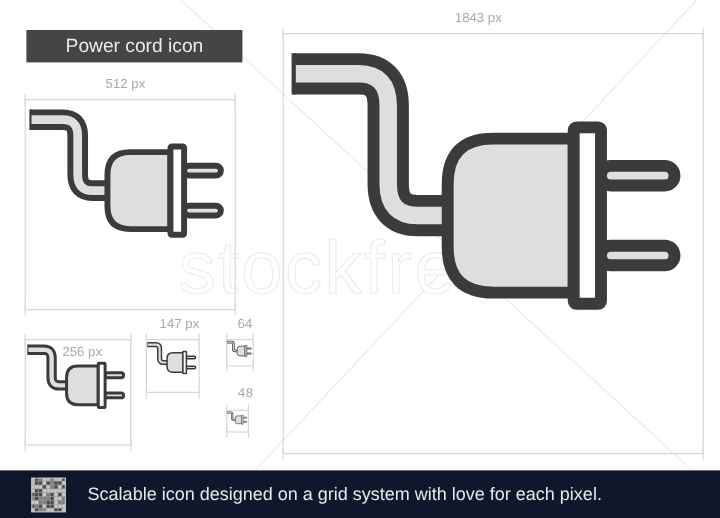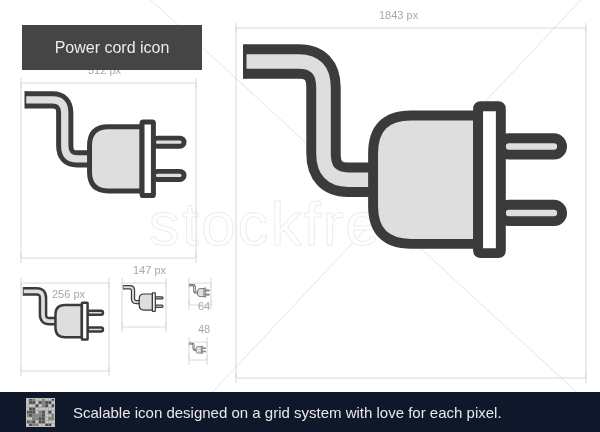--- a/index.html
+++ b/index.html
@@ -22,21 +22,21 @@
     color:#ffffff;
     -webkit-text-stroke:1px #ededed;
     font-family:"Liberation Sans", sans-serif;
     pointer-events:none;
     user-select:none;
   }
 
   
   .title-chip{
     position:absolute;left:22px;top:25px;
-    width:180px;height:45px;
+    width:180px;height:27px;
     background:#454545;
     display:flex;align-items:center;justify-content:center;
   }
   .title-chip span{
     color:#ececec;font-size:16px;line-height:1;
     font-family:"Liberation Sans", sans-serif;
   }
 
   
   .dim-label{
@@ -186,22 +186,22 @@
         <path d="M 600 300 L 830 300 L 830 740 L 600 740 Q 470 740 470 610 L 470 430 Q 470 300 600 300 Z" fill="#dedede" stroke="#3b3b3b" stroke-width="34" stroke-linejoin="round"></path>
         <rect x="830" y="268" width="78" height="504" rx="8" ry="8" fill="#ffffff" stroke="#3b3b3b" stroke-width="34"></rect>
       </g>
     </svg>
 
   <div id="dimlabels">
       <div class="dim-label" style="left: 379px; top: 9px;">1843 px</div>
       <div class="dim-label" style="left: 88px; top: 64px;">512 px</div>
       <div class="dim-label" style="left: 52px; top: 264px; margin-top: 24px;">256 px</div>
       <div class="dim-label" style="left: 133px; top: 264px;">147 px</div>
-      <div class="dim-label" style="left: 198px; top: 264px; margin-top: 36px;">64</div>
-      <div class="dim-label" style="left: 198px; top: 323px;">48</div>
+      <div class="dim-label" style="left: 198px; top: 264px;">64</div>
+      <div class="dim-label" style="left: 198px; top: 323px; font-family: Liberation Mono, monospace;">48</div>
     </div>
 
   <div class="title-chip">
     <span>Power cord icon</span>
   </div>
 
   <div class="footer">
     <div class="footer-grid">
       <svg id="gridicon" width="29" height="29" style="display:block;">
           <rect x="0.00" y="0.00" width="2.62" height="2.62" fill="#c9c9c9"></rect>

